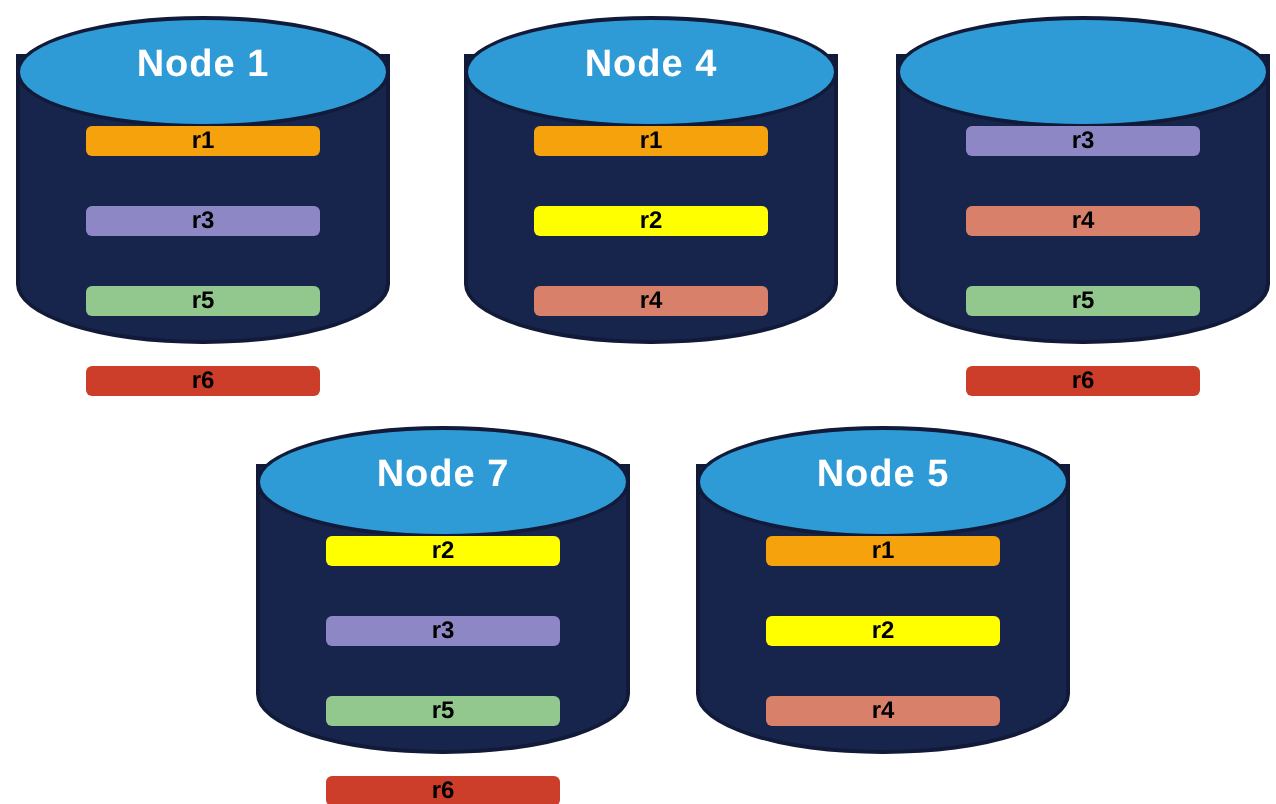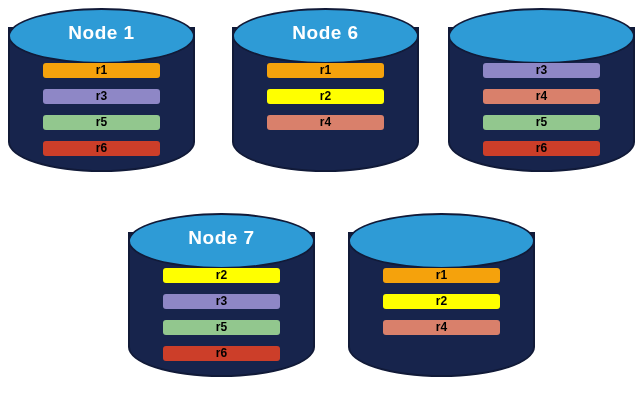--- a/index.html
+++ b/index.html
@@ -73,21 +73,21 @@
     position: absolute;
     left: 35px;
     top: 55px;
     width: 117px;
     z-index: 4;
   }
 
   .shard {
     position: relative;
     height: 15px;
-    margin-bottom: 11px;
+    margin-bottom: 25px;
     border-radius: 3px;
     text-align: center;
     color: #000000;
     font-size: 12px;
     font-weight: bold;
     line-height: 15px;
   }
 
   
   #node-1 { left: 8px;   top: 8px;   }
@@ -109,21 +109,21 @@
       <div class="shard" style="background: rgb(245, 162, 12);">r1</div>
       <div class="shard" style="background: rgb(142, 135, 198);">r3</div>
       <div class="shard" style="background: rgb(146, 199, 142);">r5</div>
       <div class="shard" style="background: rgb(204, 62, 41);">r6</div>
     </div>
   </div>
 
   <div class="node" id="node-2">
     <div class="cyl-body" style="background: rgb(23, 36, 76); border-color: rgb(17, 26, 56);"></div>
     <div class="cyl-top" style="background: rgb(46, 155, 214); border-color: rgb(17, 26, 56);"></div>
-    <div class="node-title">Node  6</div>
+    <div class="node-title">Node  4</div>
     <div class="shards">
       <div class="shard" style="background: rgb(245, 162, 12);">r1</div>
       <div class="shard" style="background: rgb(255, 255, 0);">r2</div>
       <div class="shard" style="background: rgb(217, 128, 107);">r4</div>
     </div>
   </div>
 
   <div class="node" id="node-3">
     <div class="cyl-body" style="background: rgb(23, 36, 76); border-color: rgb(17, 26, 56);"></div>
     <div class="cyl-top" style="background: rgb(46, 155, 214); border-color: rgb(17, 26, 56);"></div>
@@ -143,20 +143,21 @@
       <div class="shard" style="background: rgb(255, 255, 0);">r2</div>
       <div class="shard" style="background: rgb(142, 135, 198);">r3</div>
       <div class="shard" style="background: rgb(146, 199, 142);">r5</div>
       <div class="shard" style="background: rgb(204, 62, 41);">r6</div>
     </div>
   </div>
 
   <div class="node" id="node-5">
     <div class="cyl-body" style="background: rgb(23, 36, 76); border-color: rgb(17, 26, 56);"></div>
     <div class="cyl-top" style="background: rgb(46, 155, 214); border-color: rgb(17, 26, 56);"></div>
+    <div class="node-title">Node  5</div>
     <div class="shards">
       <div class="shard" style="background: rgb(245, 162, 12);">r1</div>
       <div class="shard" style="background: rgb(255, 255, 0);">r2</div>
       <div class="shard" style="background: rgb(217, 128, 107);">r4</div>
     </div>
   </div>
 
 </div>
 
 </body></html>

